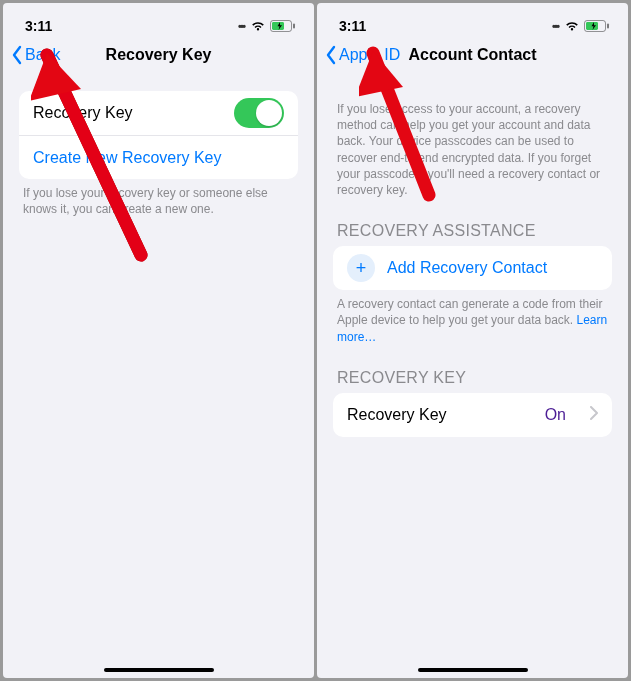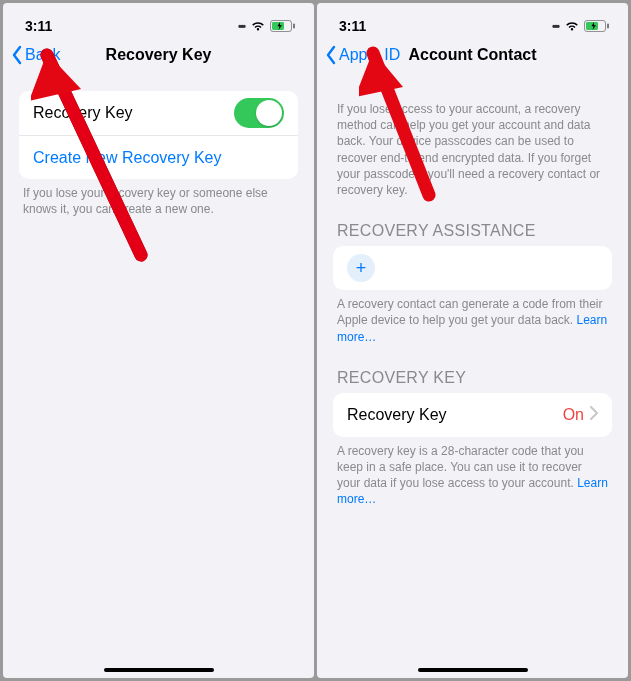--- a/index.html
+++ b/index.html
@@ -88,21 +88,21 @@
   }
   .row {
     display: flex;
     align-items: center;
     min-height: 44px;
     padding: 0 14px;
   }
   .row + .row { border-top: 1px solid #e5e5ea; }
   .row-label { font-size: 16px; color:#000; flex:1; }
   .row-link { font-size: 16px; color:#007aff; flex:1; }
-  .row-value { font-size: 16px; color:#ef4444; margin-right:6px;}
+  .row-value { font-size: 16px; color:#4c1d95; margin-right:24px;}
   .chevron-right-small { color:#c7c7cc; }
   .footer-text {
     font-size: 12px;
     color: #8a8a8e;
     line-height: 1.35;
     padding: 6px 4px 0 4px;
   }
   .footer-text .link { color:#007aff; }
   .spacer-lg { height: 24px; }
   
@@ -248,42 +248,40 @@
   </div>
 
   <div class="content">
     <div class="desc-text">If you lose access to your account, a recovery method can help you get your account and data back. Your device passcodes can be used to recover end-to-end encrypted data. If you forget your passcodes, you'll need a recovery contact or recovery key.</div>
 
     <div class="spacer-lg"></div>
     <div class="section-header">RECOVERY ASSISTANCE</div>
     <div class="group">
       <div class="row">
         <div class="plus-circle">+</div>
+        <span class="row-link">Add Recovery Contact</span>
       </div>
     </div>
     <div class="footer-text">
       <span>A recovery contact can generate a code from their Apple device to help you get your data back. </span><span class="link">Learn more…</span>
     </div>
 
     <div class="spacer-lg"></div>
     <div class="section-header">RECOVERY KEY</div>
     <div class="group">
       <div class="row">
         <span class="row-label">Recovery Key</span>
         <span class="row-value">On</span>
         <span class="chevron-right-small">
           <svg width="8" height="14" viewBox="0 0 8 14">
               <path d="M1 1 L7 7 L1 13" stroke="#c7c7cc" stroke-width="2" fill="none" stroke-linecap="round" stroke-linejoin="round"></path>
             </svg>
         </span>
       </div>
     </div>
-    <div class="footer-text">
-      <span>A recovery key is a 28-character code that you keep in a safe place. You can use it to recover your data if you lose access to your account. </span><span class="link">Learn more…</span>
-    </div>
   </div>
 
   <svg class="arrow" style="left:42px; top:42px;" width="90" height="160" viewBox="0 0 90 160">
     <path d="M14 8 L70 150" stroke="#e30613" stroke-width="13" stroke-linecap="round"></path>
     <path d="M14 6 L-4 52 L44 42 Z" fill="#e30613"></path>
   </svg>
 
   <div class="home-indicator"></div>
 </div>
 

